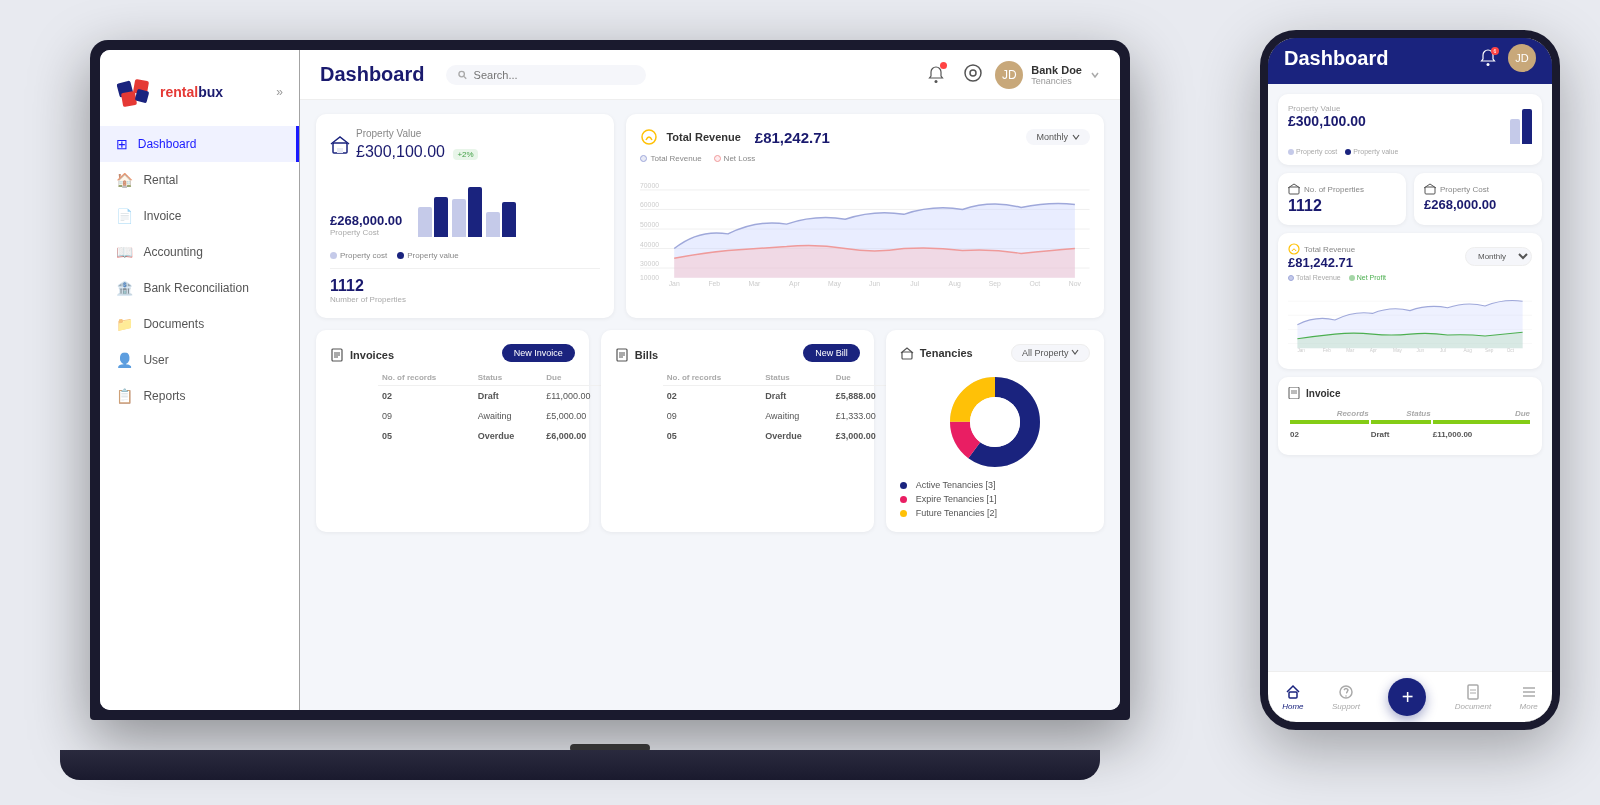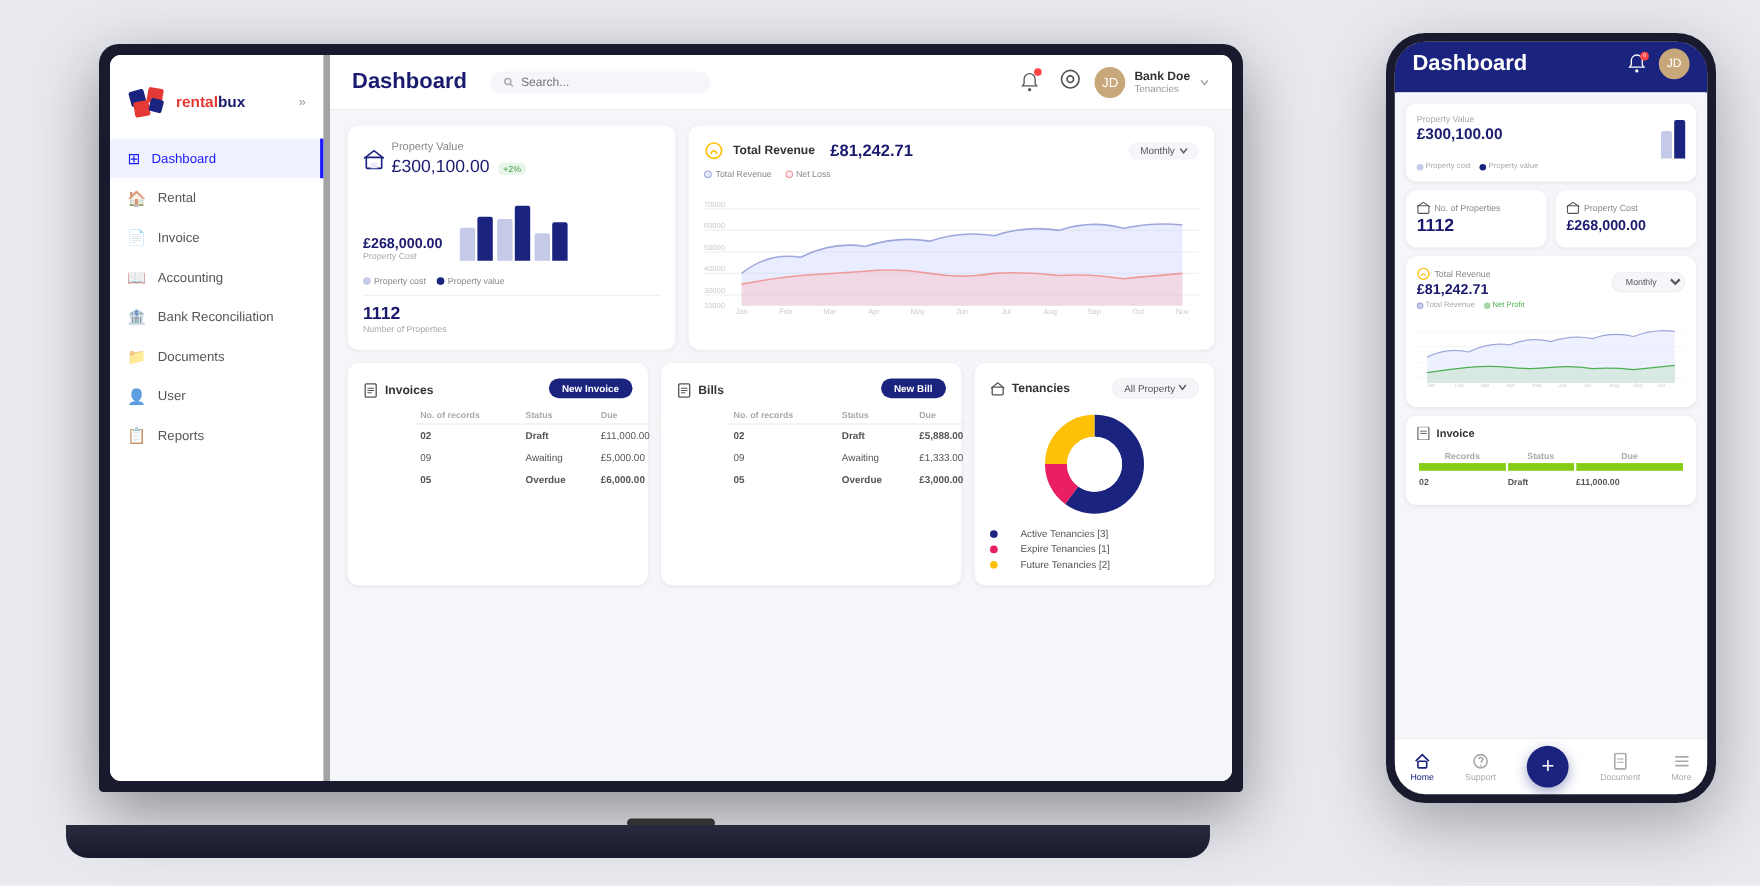--- a/index.html
+++ b/index.html
@@ -66,21 +66,21 @@
       border-radius: 4px;
     }
 
     
     .sidebar {
       width: 200px;
       min-width: 200px;
       background: #fff;
       height: 100%;
       padding: 16px 0;
-      border-right: 6px solid #a3a3a3;
+      border-right: 1px solid #a3a3a3;
       display: flex;
       flex-direction: column;
     }
 
     .logo-area {
       display: flex;
       align-items: center;
       padding: 8px 16px 16px;
       gap: 8px;
     }
@@ -387,21 +387,21 @@
     }
 
     .new-btn {
       background: #1a237e;
       color: #fff;
       border: none;
       border-radius: 16px;
       padding: 4px 12px;
       font-size: 9px;
       cursor: pointer;
-      font-weight: 700;
+      font-weight: 400;
     }
 
     .data-table {
       width: 100%;
       border-collapse: collapse;
       margin-left: 48px;
     }
 
     .data-table th {
       font-size: 8px;
@@ -451,21 +451,21 @@
       flex-direction: column;
       gap: 4px;
       width: 100%;
     }
 
     .donut-legend-item {
       font-size: 9px;
       color: #555;
       display: flex;
       align-items: center;
-      gap: 18px;
+      gap: 6px;
     }
 
     
     .phone-wrapper {
       position: absolute;
       right: 20px;
       top: 30px;
       width: 340px;
       height: 730px;
     }
@@ -586,20 +586,21 @@
     }
 
     .phone-bottom-nav {
       background: #fff;
       display: flex;
       align-items: center;
       justify-content: space-around;
       padding: 6px 0;
       border-top: 1px solid #eee;
       position: relative;
+      font-style: italic;
     }
 
     .phone-nav-item {
       display: flex;
       flex-direction: column;
       align-items: center;
       gap: 2px;
       font-size: 8px;
       color: #aaa;
       cursor: pointer;
@@ -635,23 +636,24 @@
       color: #555;
     }
 
     .phone-invoice-table {
       width: 100%;
     }
 
     .phone-invoice-table th {
       font-size: 8px;
       color: #aaa;
-      text-align: center;
+      text-align: right;
       padding: 2px 0;
-      border-bottom: 7px solid #84cc16;
+      border-bottom: 4px solid #84cc16;
+      font-style: italic;
     }
 
     .phone-invoice-table td {
       font-size: 8px;
       padding: 4px 0;
       color: #555;
     }
   </style>
 </head>
 <body>

